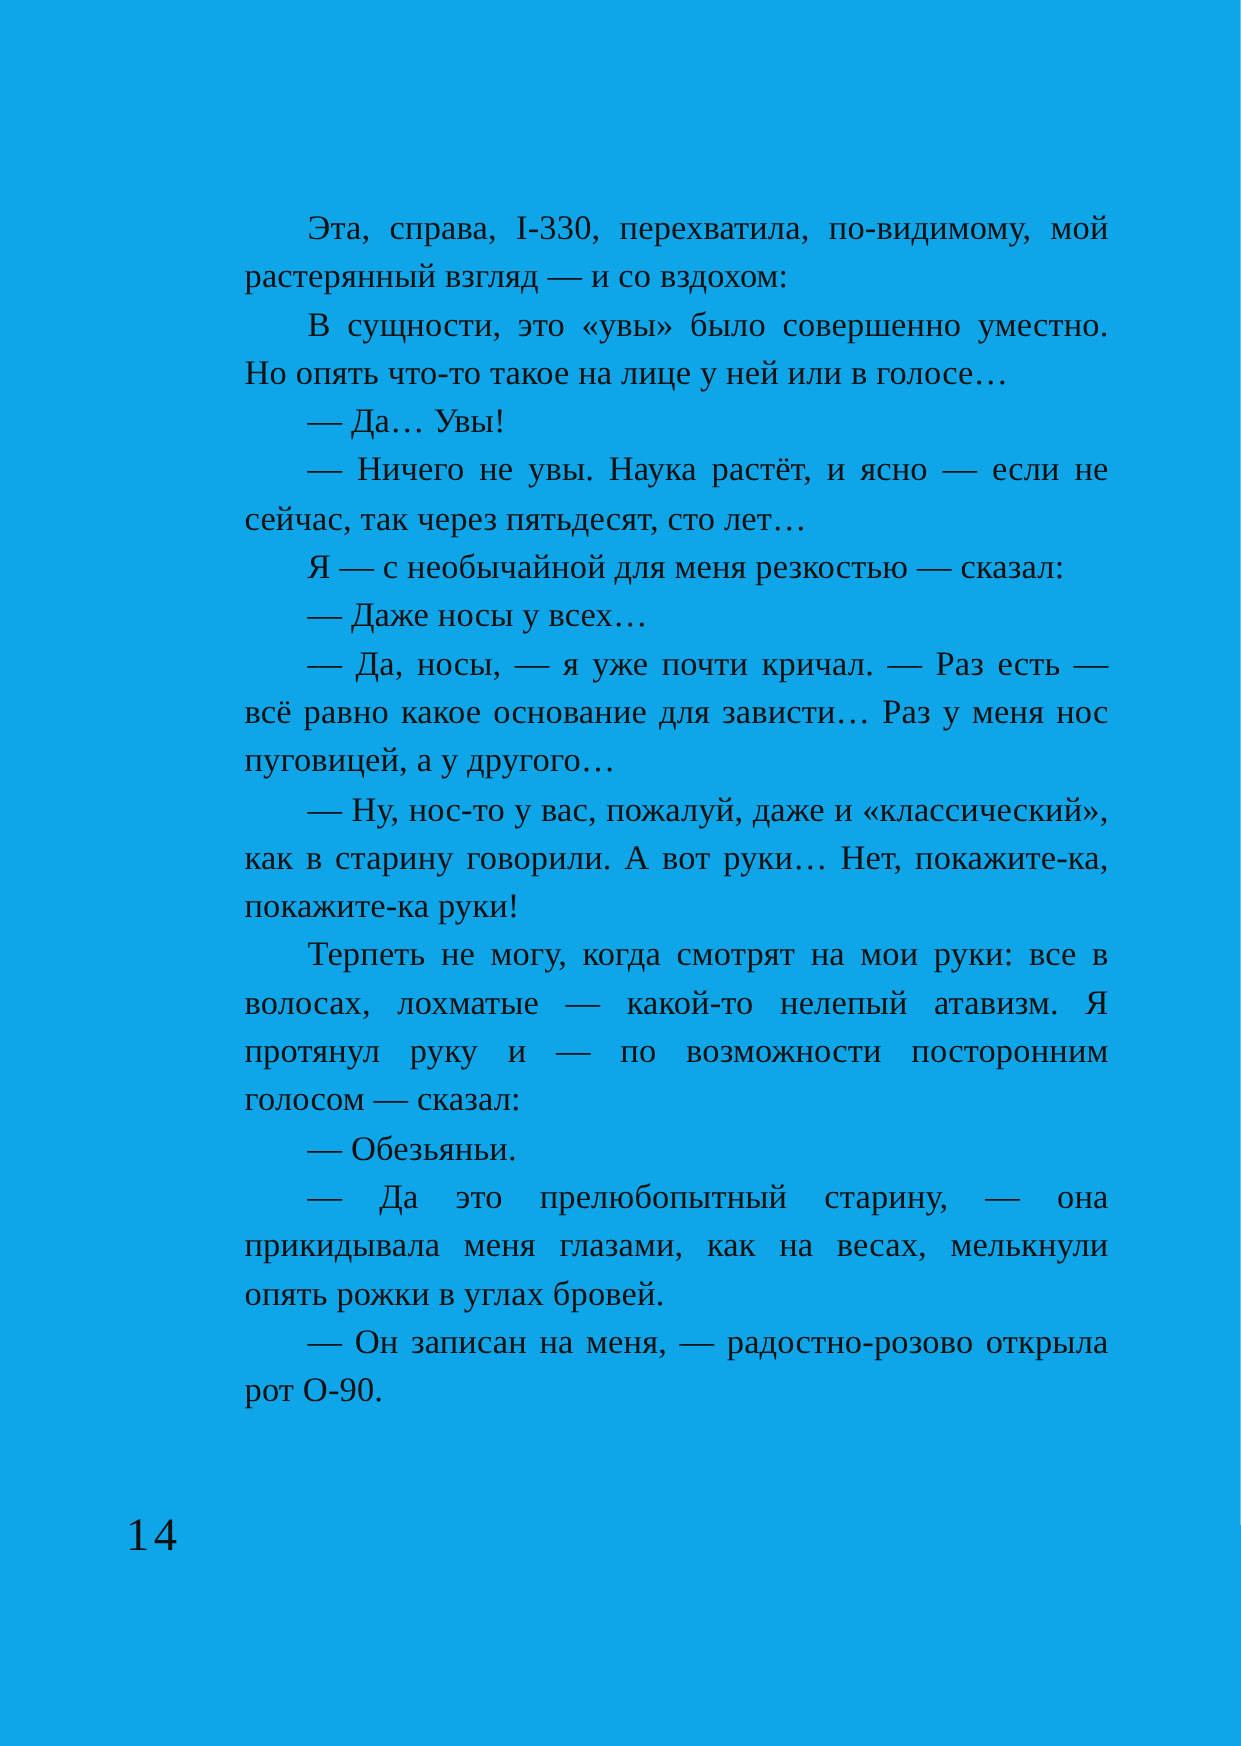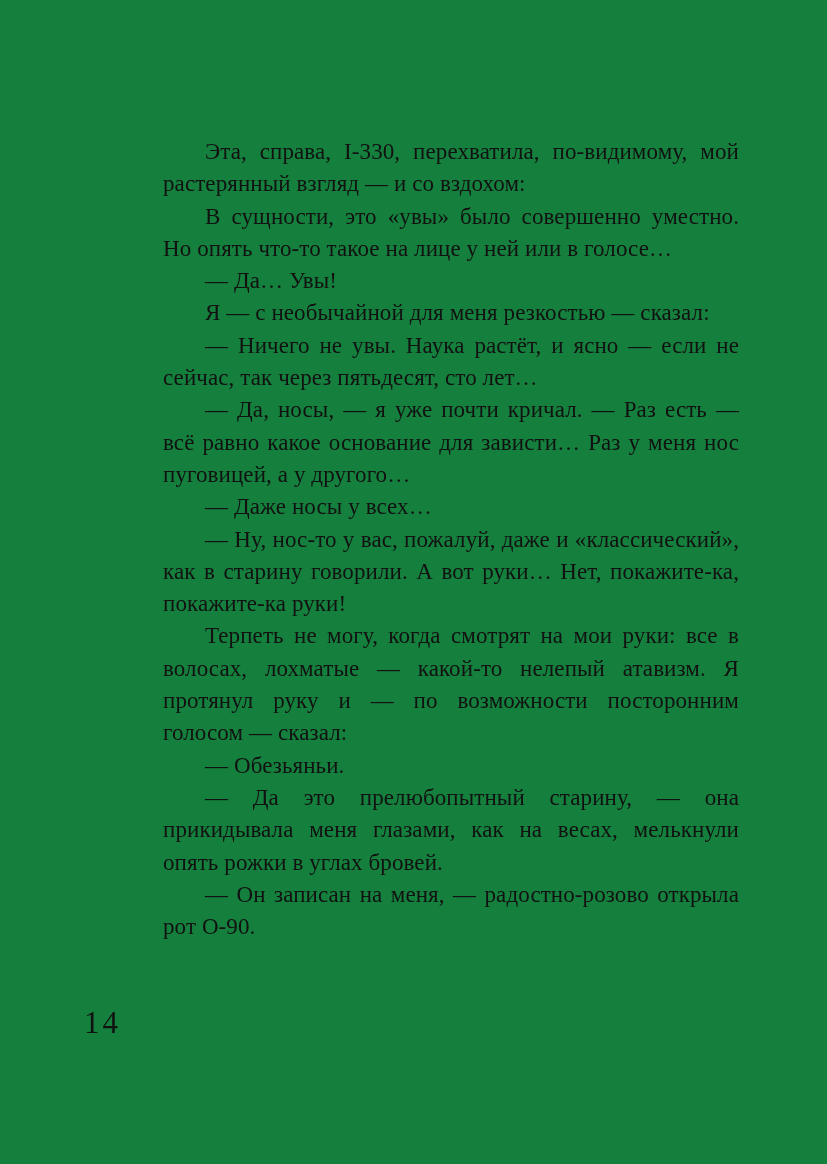--- a/index.html
+++ b/index.html
@@ -11,21 +11,21 @@
     width: 827px;
     height: 1164px;
     position: relative;
     font-family: "Liberation Serif", "DejaVu Serif", serif;
     color: #111111;
     overflow: hidden;
   }
   .book-page {
     position: absolute;
     inset: 0;
-    background: #15803d;
+    background: #0ea5e9;
   }
   .text-block {
     position: absolute;
     left: 163px;
     top: 136px;
     width: 576px;
     font-size: 23px;
     line-height: 32.3px;
     text-align: justify;
     letter-spacing: 0.1px;
@@ -46,24 +46,24 @@
 </style>
 </head>
 <body>
 
 <div class="book-page">
 
   <div class="text-block">
     <p>Эта, справа, I-330, перехватила, по-видимому, мой растерянный взгляд — и со вздохом:</p>
     <p>В сущности, это «увы» было совершенно уместно. Но опять что-то такое на лице у ней или в голосе…</p>
     <p>— Да… Увы!</p>
+    <p>— Ничего не увы. Наука растёт, и ясно — если не сейчас, так через пятьдесят, сто лет…</p>
     <p>Я — с необычайной для меня резкостью — сказал:</p>
-    <p>— Ничего не увы. Наука растёт, и ясно — если не сейчас, так через пятьдесят, сто лет…</p>
+    <p>— Даже носы у всех…</p>
     <p>— Да, носы, — я уже почти кричал. — Раз есть — всё равно какое основание для зависти… Раз у меня нос пуговицей, а у другого…</p>
-    <p>— Даже носы у всех…</p>
     <p>— Ну, нос-то у вас, пожалуй, даже и «классический», как в старину говорили. А вот руки… Нет, покажите-ка, покажите-ка руки!</p>
     <p>Терпеть не могу, когда смотрят на мои руки: все в волосах, лохматые — какой-то нелепый атавизм. Я протянул руку и — по возможности посторонним голосом — сказал:</p>
     <p>— Обезьяньи.</p>
     <p>— Да это прелюбопытный старину, — она прикидывала меня глазами, как на весах, мелькнули опять рожки в углах бровей.</p>
     <p>— Он записан на меня, — радостно-розово открыла рот О-90.</p>
   </div>
 
   <div class="page-number">14</div>
 
 </div>

